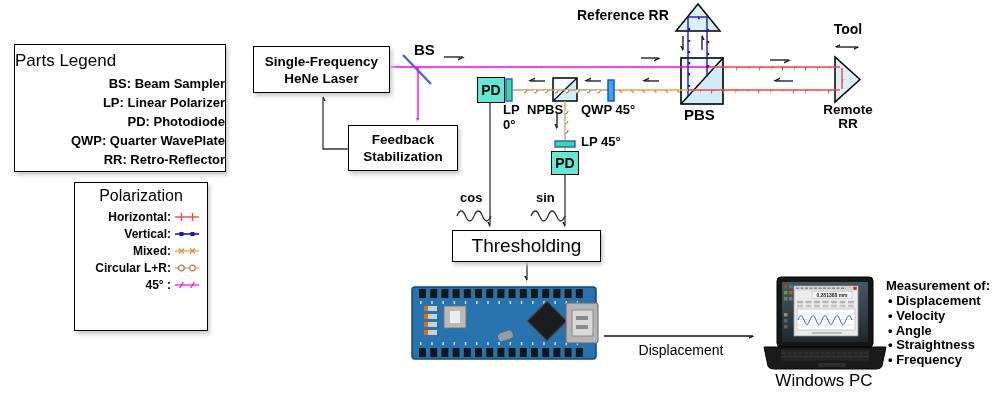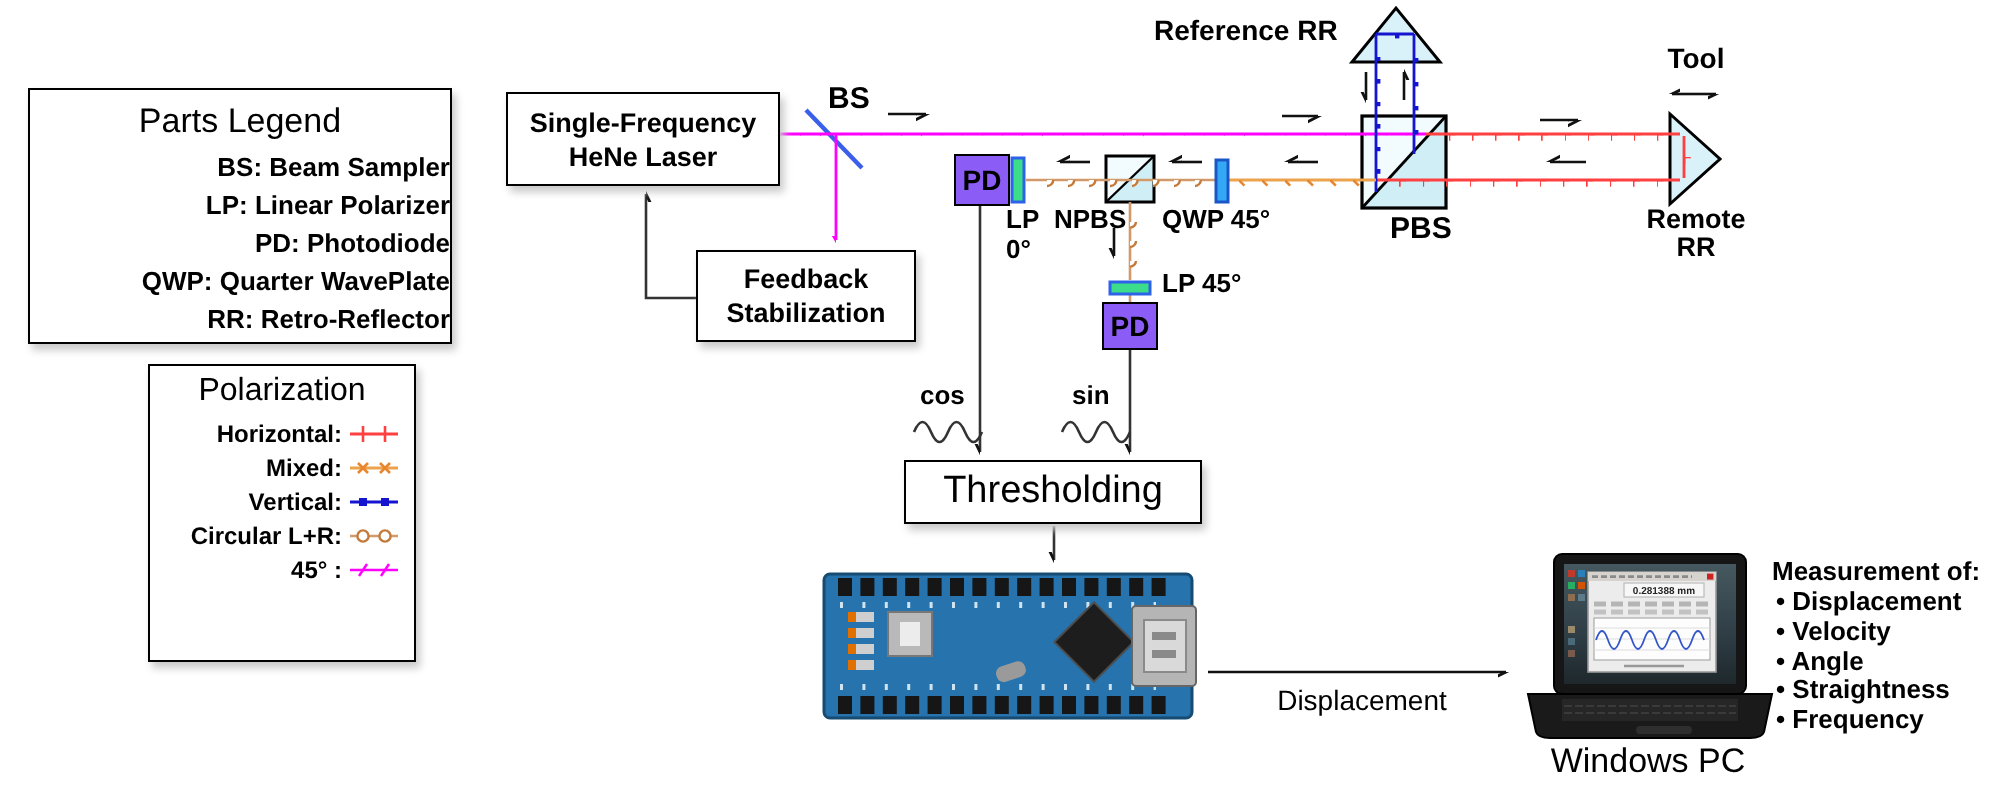--- a/index.html
+++ b/index.html
@@ -1,28 +1,28 @@
 <!DOCTYPE html>
 <html><head>
 <meta charset="utf-8">
 <style>
   html,body{margin:0;padding:0;background:#fff;}
   .stage{position:relative;width:1000px;height:404px;background:#fff;overflow:hidden;
          font-family:"Liberation Sans",sans-serif;color:#000;}
   .abs{position:absolute;}
   .wbox{position:absolute;background:#fff;border:1.6px solid #000;box-shadow:2px 3px 4px #c9c9c9;box-sizing:border-box;}
   .ctr{text-align:center;}
-  .legend-title{font-size:17px;text-align:center;margin-top:6px;}
+  .legend-title{font-size:17px;text-align:left;margin-top:6px;}
   .legend-item{font-size:13px;font-weight:bold;text-align:right;line-height:19px;}
   .pol-title{font-size:16px;text-align:center;margin-top:4px;}
   .pol-row{display:flex;justify-content:flex-end;align-items:center;height:17px;padding-right:7px;}
   .pol-row span{font-size:12px;font-weight:bold;margin-right:3px;white-space:nowrap;}
   .blockbox{display:flex;flex-direction:column;justify-content:center;align-items:center;}
   .blockbox div{font-size:13.5px;font-weight:bold;line-height:17px;}
-  .pdbox{position:absolute;background:#8b5cf6;border:1.6px solid #000;box-sizing:border-box;
+  .pdbox{position:absolute;background:#5eead4;border:1.6px solid #000;box-sizing:border-box;
          display:flex;align-items:center;justify-content:center;font-size:14px;font-weight:bold;}
   .lbl{position:absolute;font-size:13px;font-weight:bold;white-space:nowrap;line-height:15px;}
   .thr{display:flex;align-items:center;justify-content:center;font-size:19px;}
   .meas-title{font-size:13px;font-weight:bold;}
   .meas-item{font-size:13px;font-weight:bold;line-height:14.8px;white-space:nowrap;}
   .meas-item::before{content:"• ";}
   svg{position:absolute;left:0;top:0;overflow:visible;}
 </style>
 </head>
 <body>
@@ -238,32 +238,32 @@
     <div style="margin-top:3px;">
       <div class="pol-row">
         <span>Horizontal:</span>
         <svg width="26" height="12" style="position:static;">
           <line x1="1" y1="6" x2="25" y2="6" stroke-width="1.4" stroke="#FF4040"></line>
           <line x1="7.5" y1="2" x2="7.5" y2="10" stroke="#FF4040" stroke-width="1.3"></line>
           <line x1="18.5" y1="2" x2="18.5" y2="10" stroke="#FF4040" stroke-width="1.3"></line>
         </svg>
       </div>
       <div class="pol-row">
-        <span>Mixed:</span>
-        <svg width="26" height="12" style="position:static;">
-          <line x1="1" y1="6" x2="25" y2="6" stroke-width="1.4" stroke="#EDA24C"></line>
-          <path d="M5,3.5 L10,8.5 M5,8.5 L10,3.5 M16,3.5 L21,8.5 M16,8.5 L21,3.5" stroke="#E8862E" stroke-width="1.3" fill="none"></path>
-        </svg>
-      </div>
-      <div class="pol-row">
         <span>Vertical:</span>
         <svg width="26" height="12" style="position:static;">
           <line x1="1" y1="6" x2="25" y2="6" stroke-width="1.6" stroke="#1515CF"></line>
           <rect x="5.5" y="4" width="4" height="4" fill="#1515CF"></rect>
           <rect x="16.5" y="4" width="4" height="4" fill="#1515CF"></rect>
+        </svg>
+      </div>
+      <div class="pol-row">
+        <span>Mixed:</span>
+        <svg width="26" height="12" style="position:static;">
+          <line x1="1" y1="6" x2="25" y2="6" stroke-width="1.4" stroke="#EDA24C"></line>
+          <path d="M5,3.5 L10,8.5 M5,8.5 L10,3.5 M16,3.5 L21,8.5 M16,8.5 L21,3.5" stroke="#E8862E" stroke-width="1.3" fill="none"></path>
         </svg>
       </div>
       <div class="pol-row">
         <span>Circular L+R:</span>
         <svg width="26" height="12" style="position:static;">
           <line x1="1" y1="6" x2="25" y2="6" stroke-width="1.3" stroke="#D29A6A"></line>
           <circle cx="7.5" cy="6" r="2.8" fill="#fff" stroke="#C47A3A" stroke-width="1.2"></circle>
           <circle cx="18.5" cy="6" r="2.8" fill="#fff" stroke="#C47A3A" stroke-width="1.2"></circle>
         </svg>
       </div>
@@ -299,21 +299,21 @@
 
   <div class="lbl" style="left:414px;top:42px;font-size:15px;">BS</div>
   <div class="lbl" style="left:503px;top:102px;">
     <div>LP</div>
     <div>0°</div>
   </div>
   <div class="lbl" style="left:527px;top:102px;">NPBS</div>
   <div class="lbl" style="left:581px;top:102px;">QWP 45°</div>
   <div class="lbl" style="left:581px;top:134px;">LP 45°</div>
   <div class="lbl" style="left:577px;top:8px;font-size:14px;">Reference RR</div>
-  <div class="lbl" style="left:684px;top:107px;font-size:15px;margin-left:11px;">PBS</div>
+  <div class="lbl" style="left:684px;top:107px;font-size:15px;">PBS</div>
   <div class="lbl ctr" style="left:829px;top:22px;width:38px;font-size:14px;">Tool</div>
   <div class="lbl ctr" style="left:817px;top:103px;width:62px;font-size:13.5px;line-height:14px;">
     <div>Remote</div>
     <div>RR</div>
   </div>
   <div class="lbl" style="left:460px;top:190px;">cos</div>
   <div class="lbl" style="left:536px;top:190px;">sin</div>
 
 
   <div class="abs ctr" style="left:596px;top:342px;width:170px;font-size:14px;">Displacement</div>

